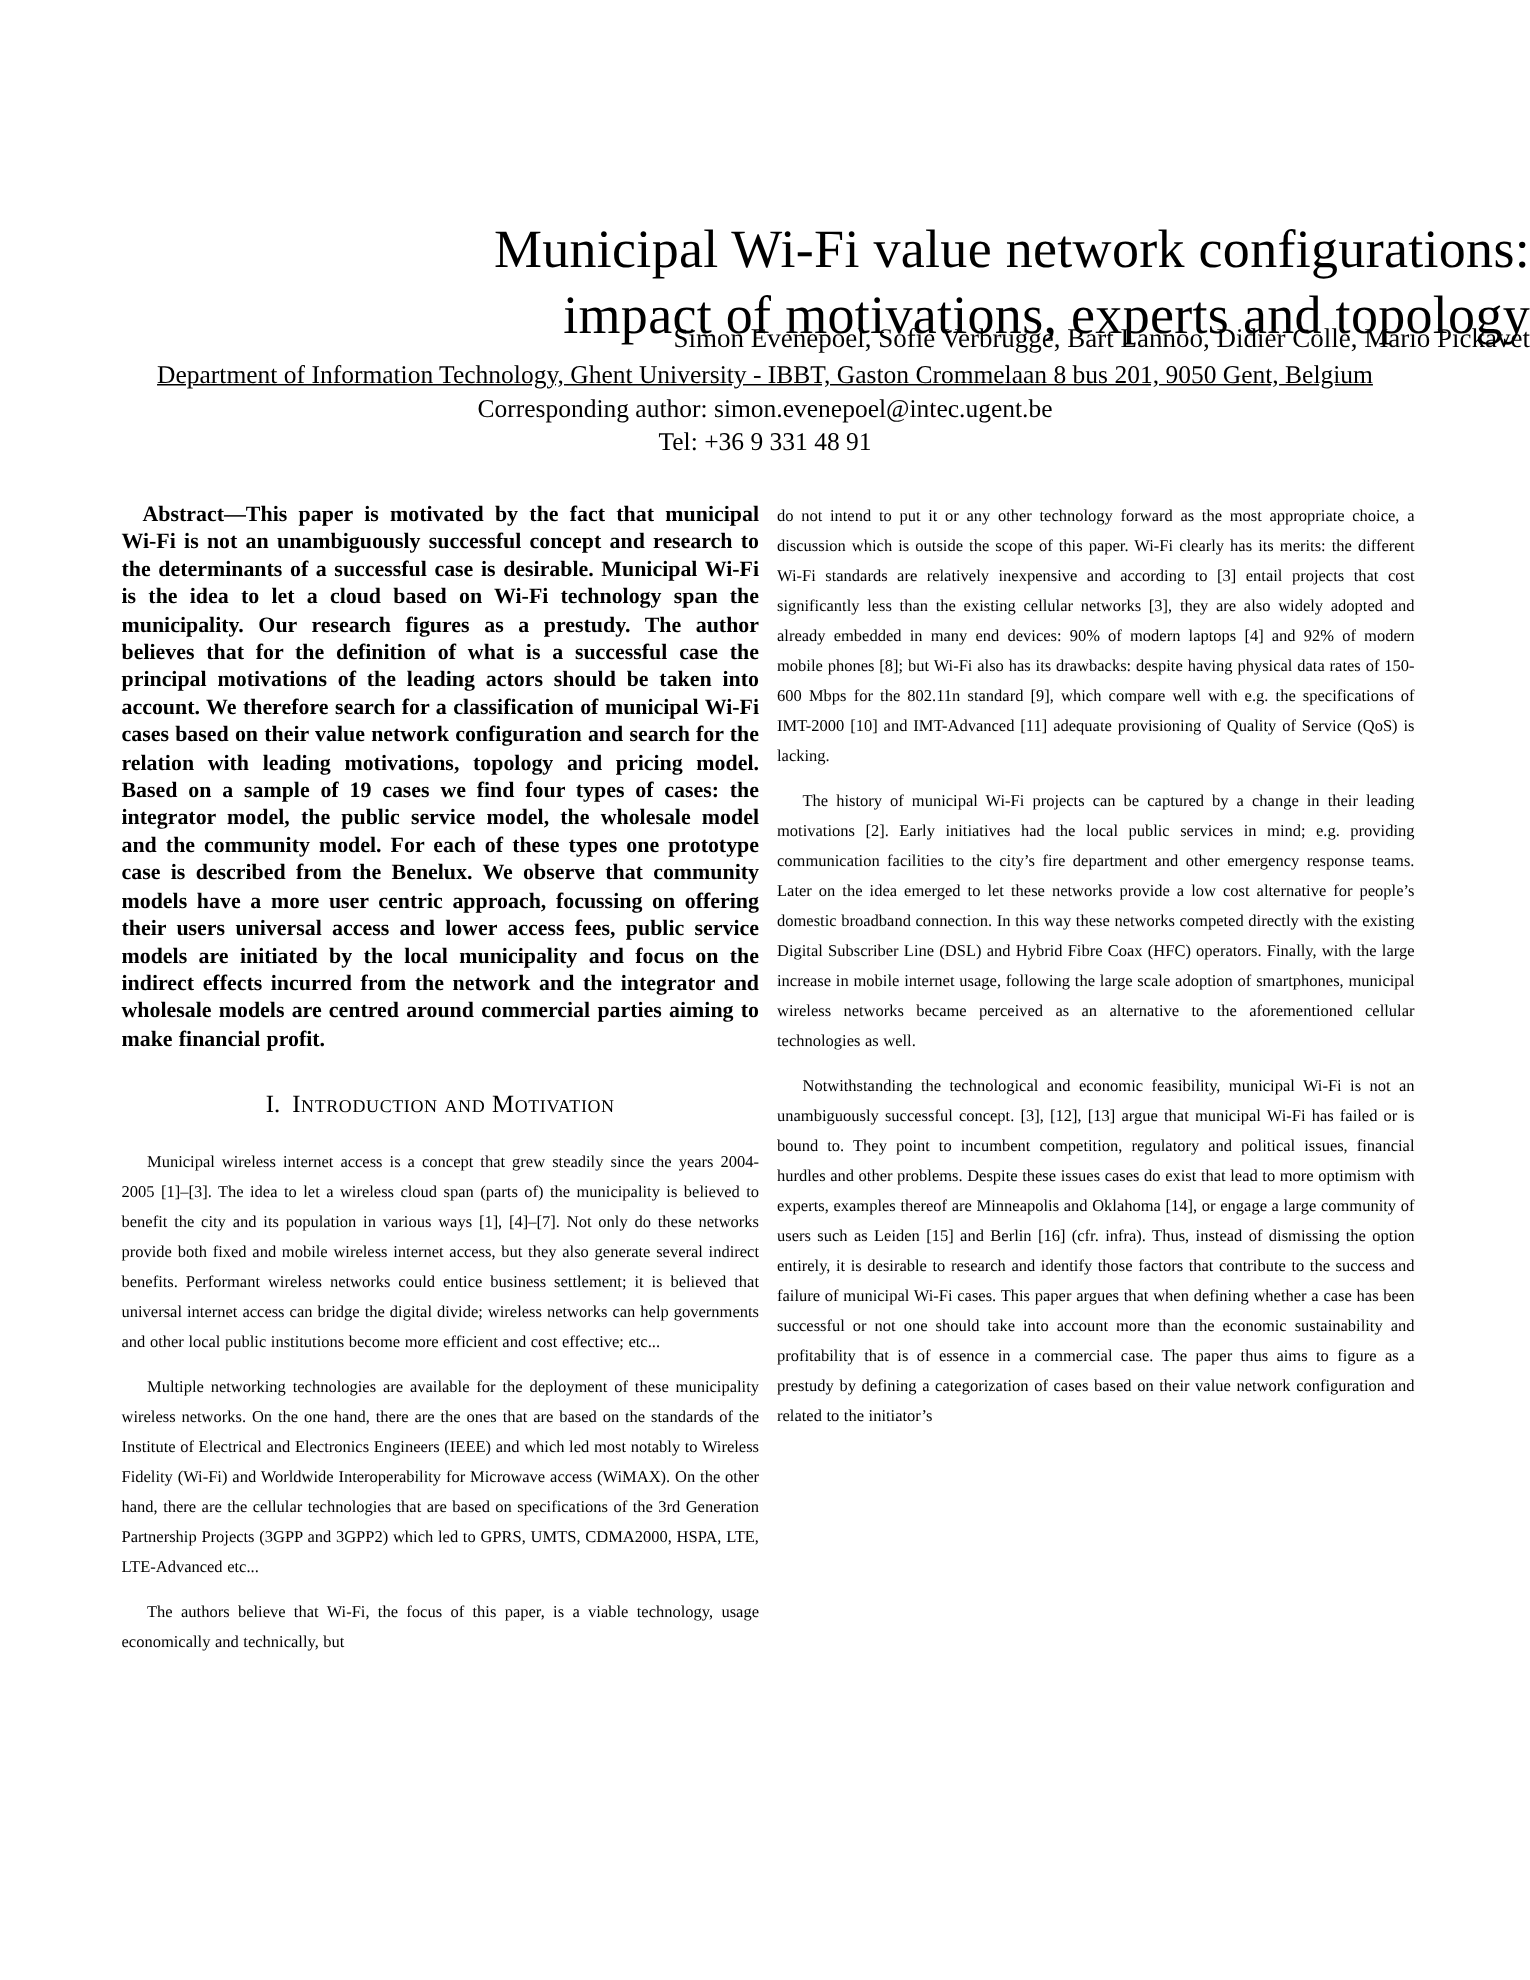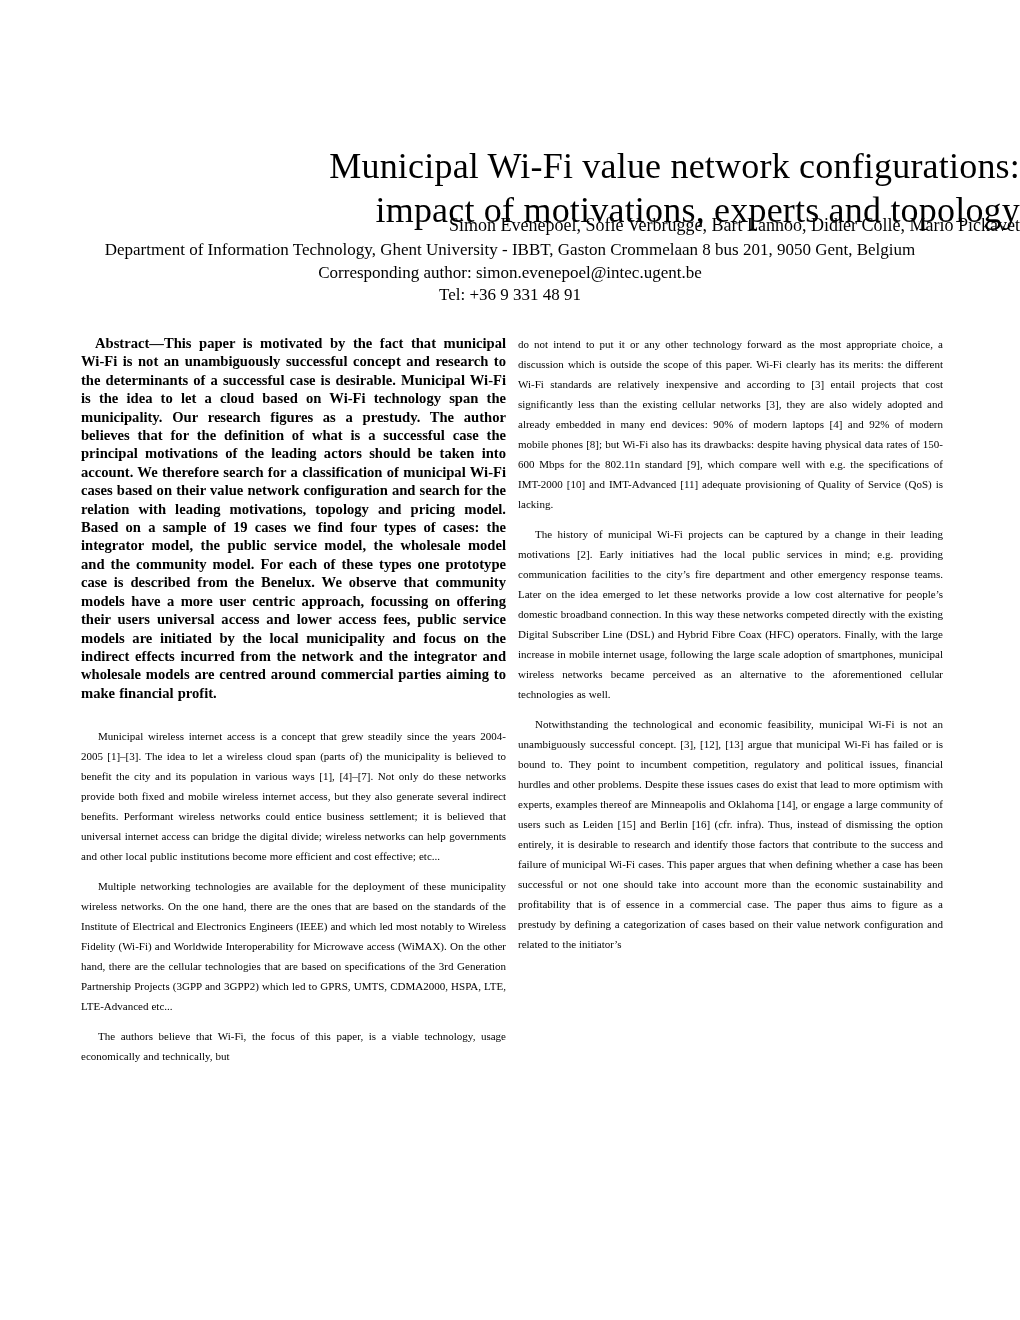--- a/index.html
+++ b/index.html
@@ -39,21 +39,21 @@
     font-size: 18px;
     line-height: 23px;
   }
   .affil-line {
     position: absolute;
     left: 0; width: 100%;
     text-align: center;
     font-size: 17px;
     line-height: 22px;
   }
-  .affil-1 { top: 239px; }
+  .affil-1 { top: 239px; text-decoration: underline; }
   .affil-2 { top: 262px; }
   .affil-3 { top: 284px; }
 
   
   .columns {
     position: absolute;
     top: 334px;
     left: 81px;
     width: 862px;
     display: flex;
@@ -111,20 +111,21 @@
   <div class="authors-line">Simon Evenepoel, Sofie Verbrugge, Bart Lannoo, Didier Colle, Mario Pickavet</div>
   <div class="affil-line affil-1">Department of Information Technology, Ghent University - IBBT, Gaston Crommelaan 8 bus 201, 9050 Gent, Belgium</div>
   <div class="affil-line affil-2">Corresponding author: simon.evenepoel@intec.ugent.be</div>
   <div class="affil-line affil-3">Tel: +36 9 331 48 91</div>
 
   <div class="columns">
 
     <div class="col">
       <p class="abstract"><span class="abstract-label">Abstract</span><span>—This paper is motivated by the fact that municipal Wi-Fi is not an unambiguously successful concept and research to the determinants of a successful case is desirable. Municipal Wi-Fi is the idea to let a cloud based on Wi-Fi technology span the municipality. Our research figures as a prestudy. The author believes that for the definition of what is a successful case the principal motivations of the leading actors should be taken into account. We therefore search for a classification of municipal Wi-Fi cases based on their value network configuration and search for the relation with leading motivations, topology and pricing model. Based on a sample of 19 cases we find four types of cases: the integrator model, the public service model, the wholesale model and the community model. For each of these types one prototype case is described from the Benelux. We observe that community models have a more user centric approach, focussing on offering their users universal access and lower access fees, public service models are initiated by the local municipality and focus on the indirect effects incurred from the network and the integrator and wholesale models are centred around commercial parties aiming to make financial profit.</span></p>
 
+      <h2 class="section-heading"><span class="section-number">I.</span><span class="section-title">Introduction and Motivation</span></h2>
 
       <p class="para">Municipal wireless internet access is a concept that grew steadily since the years 2004-2005 [1]–[3]. The idea to let a wireless cloud span (parts of) the municipality is believed to benefit the city and its population in various ways [1], [4]–[7]. Not only do these networks provide both fixed and mobile wireless internet access, but they also generate several indirect benefits. Performant wireless networks could entice business settlement; it is believed that universal internet access can bridge the digital divide; wireless networks can help governments and other local public institutions become more efficient and cost effective; etc...</p>
       <p class="para">Multiple networking technologies are available for the deployment of these municipality wireless networks. On the one hand, there are the ones that are based on the standards of the Institute of Electrical and Electronics Engineers (IEEE) and which led most notably to Wireless Fidelity (Wi-Fi) and Worldwide Interoperability for Microwave access (WiMAX). On the other hand, there are the cellular technologies that are based on specifications of the 3rd Generation Partnership Projects (3GPP and 3GPP2) which led to GPRS, UMTS, CDMA2000, HSPA, LTE, LTE-Advanced etc...</p>
       <p class="para">The authors believe that Wi-Fi, the focus of this paper, is a viable technology, usage economically and technically, but</p>
     </div>
 
     <div class="col">
       <p class="para no-indent">do not intend to put it or any other technology forward as the most appropriate choice, a discussion which is outside the scope of this paper. Wi-Fi clearly has its merits: the different Wi-Fi standards are relatively inexpensive and according to [3] entail projects that cost significantly less than the existing cellular networks [3], they are also widely adopted and already embedded in many end devices: 90% of modern laptops [4] and 92% of modern mobile phones [8]; but Wi-Fi also has its drawbacks: despite having physical data rates of 150-600 Mbps for the 802.11n standard [9], which compare well with e.g. the specifications of IMT-2000 [10] and IMT-Advanced [11] adequate provisioning of Quality of Service (QoS) is lacking.</p>
       <p class="para">The history of municipal Wi-Fi projects can be captured by a change in their leading motivations [2]. Early initiatives had the local public services in mind; e.g. providing communication facilities to the city’s fire department and other emergency response teams. Later on the idea emerged to let these networks provide a low cost alternative for people’s domestic broadband connection. In this way these networks competed directly with the existing Digital Subscriber Line (DSL) and Hybrid Fibre Coax (HFC) operators. Finally, with the large increase in mobile internet usage, following the large scale adoption of smartphones, municipal wireless networks became perceived as an alternative to the aforementioned cellular technologies as well.</p>
       <p class="para">Notwithstanding the technological and economic feasibility, municipal Wi-Fi is not an unambiguously successful concept. [3], [12], [13] argue that municipal Wi-Fi has failed or is bound to. They point to incumbent competition, regulatory and political issues, financial hurdles and other problems. Despite these issues cases do exist that lead to more optimism with experts, examples thereof are Minneapolis and Oklahoma [14], or engage a large community of users such as Leiden [15] and Berlin [16] (cfr. infra). Thus, instead of dismissing the option entirely, it is desirable to research and identify those factors that contribute to the success and failure of municipal Wi-Fi cases. This paper argues that when defining whether a case has been successful or not one should take into account more than the economic sustainability and profitability that is of essence in a commercial case. The paper thus aims to figure as a prestudy by defining a categorization of cases based on their value network configuration and related to the initiator’s</p>

